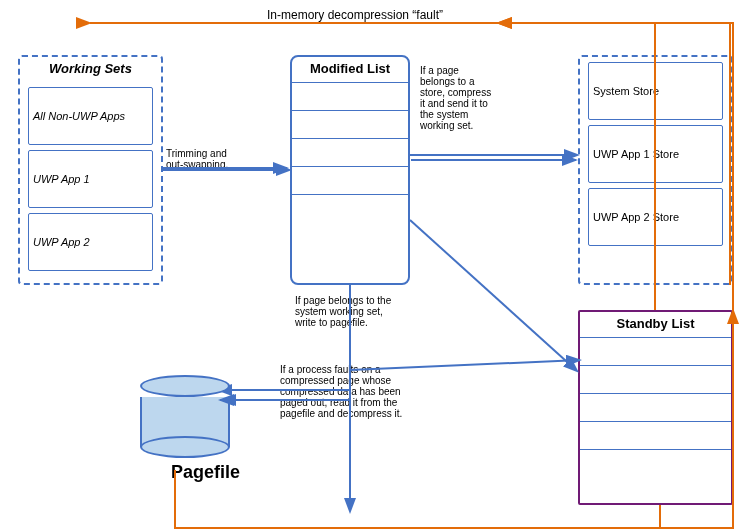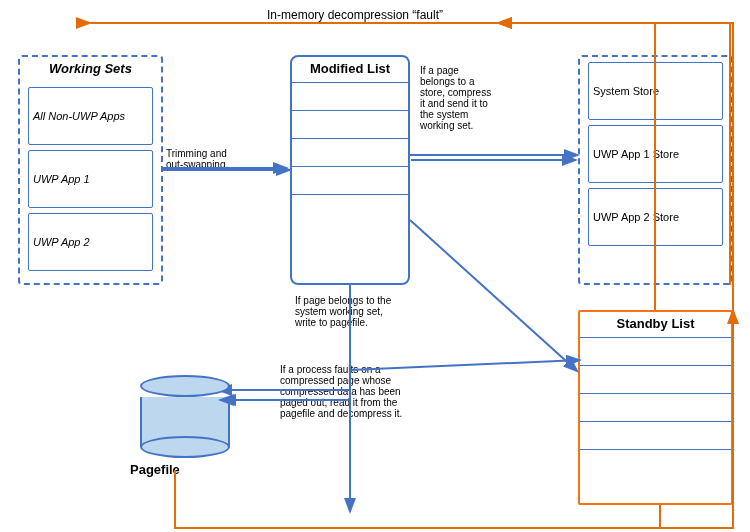--- a/index.html
+++ b/index.html
@@ -80,21 +80,21 @@
       border: 2px dashed #4472C4;
       border-radius: 4px;
     }
 
     
     .standby-list {
       left: 578px;
       top: 310px;
       width: 155px;
       height: 195px;
-      border: 2px solid #f97316;
+      border: 2px solid #701a75;
       border-radius: 2px;
     }
 
     
     .pagefile-container {
       position: absolute;
       left: 130px;
       top: 375px;
       width: 110px;
       text-align: center;
@@ -130,24 +130,24 @@
       height: 22px;
       background: #BDD7EE;
       border: 2px solid #4472C4;
       border-radius: 50%;
       margin-top: -11px;
       position: relative;
     }
 
     .cylinder-label {
       font-weight: bold;
-      font-size: 13px;
+      font-size: 18px;
       color: #000;
       margin-top: 4px;
-      text-align: left;
+      text-align: right;
     }
 
     
     .annotation {
       position: absolute;
       font-size: 10px;
       color: #000;
       text-align: center;
     }
 

